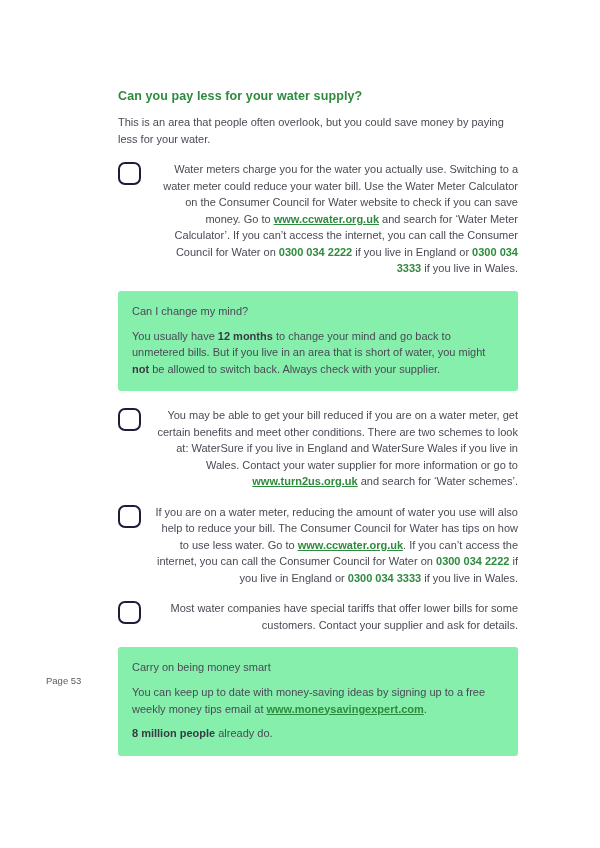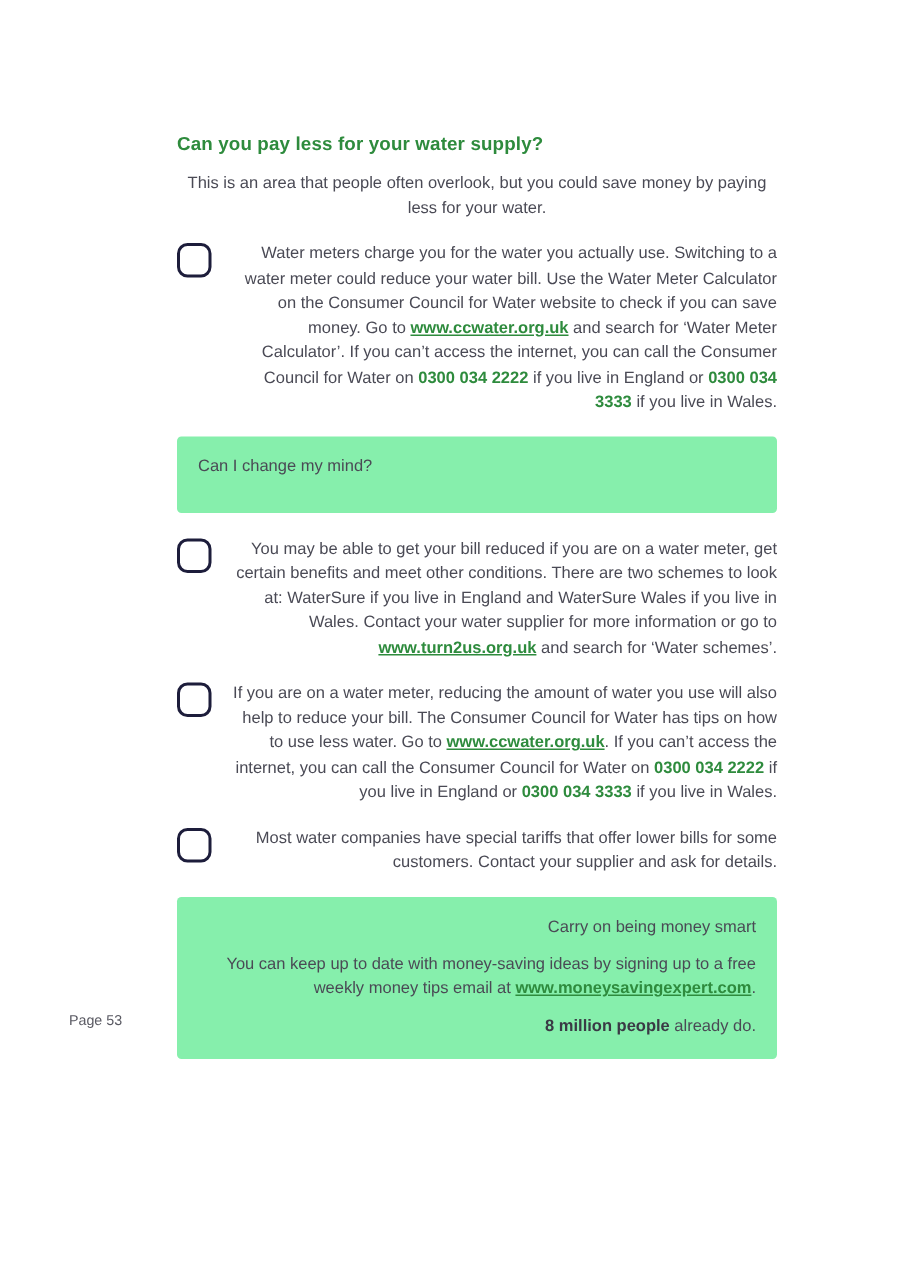--- a/index.html
+++ b/index.html
@@ -38,21 +38,20 @@
     font-weight: bold;
     margin: 0 0 10px 0;
     letter-spacing: 0.1px;
   }
 
   p.intro {
     font-size: 11px;
     line-height: 16.5px;
     color: #4a4a55;
     margin: 0 0 14px 0;
-    text-align: center;
   }
 
   .item {
     display: flex;
     align-items: flex-start;
     margin-bottom: 14px;
   }
 
   .checkbox {
     flex: 0 0 auto;
@@ -117,41 +116,41 @@
   .footer {
     position: absolute;
     left: 46px;
     bottom: 38px;
     font-size: 9.5px;
     color: #5a5a63;
   }
 
   .spacer-top {
     margin-top: 2px;
-    text-align: right;
   }
 </style>
 </head>
 <body>
 
 <div class="page">
 
   <div class="content">
 
     <h1 class="heading">Can you pay less for your water supply?</h1>
 
     <p class="intro">This is an area that people often overlook, but you could save money by paying less for your water.</p>
 
     <div class="item">
       <div class="checkbox"></div>
       <div class="item-text">Water meters charge you for the water you actually use. Switching to a water meter could reduce your water bill. Use the Water Meter Calculator on the Consumer Council for Water website to check if you can save money. Go to <span class="weblink">www.ccwater.org.uk</span> and search for ‘Water Meter Calculator’. If you can’t access the internet, you can call the Consumer Council for Water on <span class="phone">0300 034 2222</span> if you live in England or <span class="phone">0300 034 3333</span> if you live in Wales.</div>
     </div>
 
     <div class="callout">
       <div class="callout-title">Can I change my mind?</div>
+      <p>You usually have <b>12 months</b> to change your mind and go back to unmetered bills. But if you live in an area that is short of water, you might <b>not</b> be allowed to switch back. Always check with your supplier.</p>
     </div>
 
     <div class="item">
       <div class="checkbox"></div>
       <div class="item-text">You may be able to get your bill reduced if you are on a water meter, get certain benefits and meet other conditions. There are two schemes to look at: WaterSure if you live in England and WaterSure Wales if you live in Wales. Contact your water supplier for more information or go to <span class="weblink">www.turn2us.org.uk</span> and search for ‘Water schemes’.</div>
     </div>
 
     <div class="item">
       <div class="checkbox"></div>
       <div class="item-text">If you are on a water meter, reducing the amount of water you use will also help to reduce your bill. The Consumer Council for Water has tips on how to use less water. Go to <span class="weblink">www.ccwater.org.uk</span>. If you can’t access the internet, you can call the Consumer Council for Water on <span class="phone">0300 034 2222</span> if you live in England or <span class="phone">0300 034 3333</span> if you live in Wales.</div>

